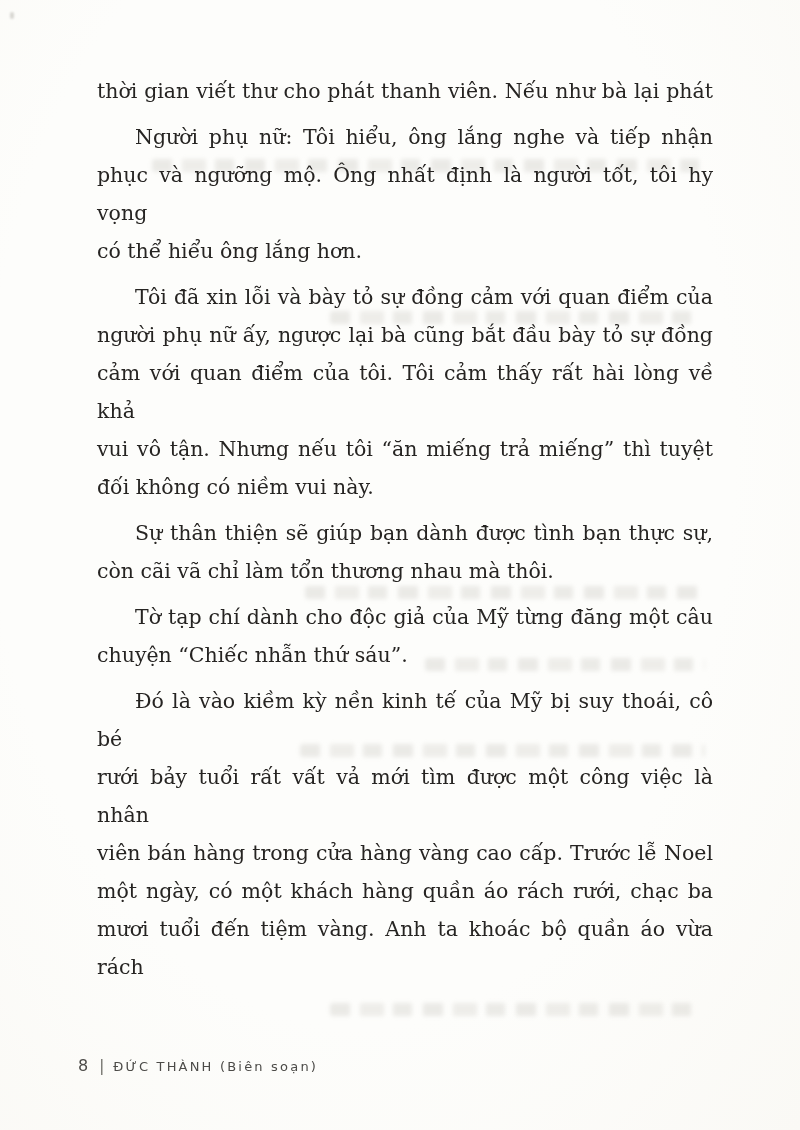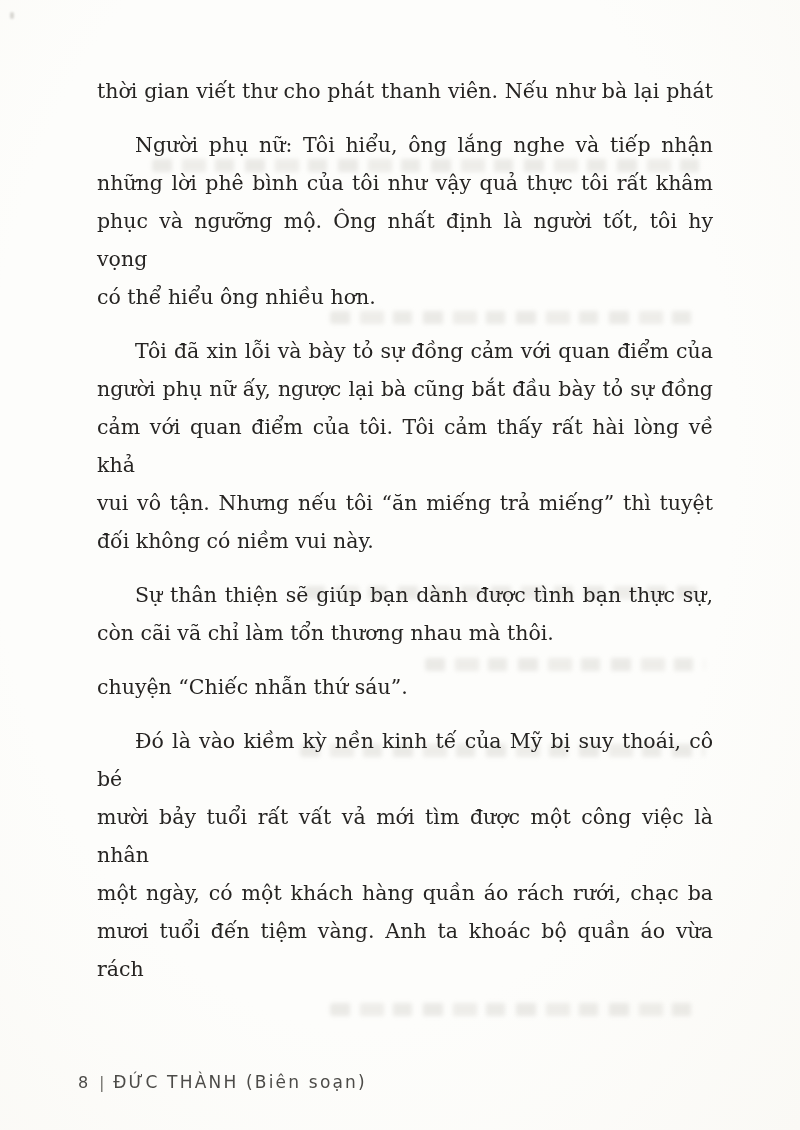--- a/index.html
+++ b/index.html
@@ -26,21 +26,21 @@
   .text-block {
     position: absolute;
     left: 97px;
     top: 72px;
     width: 616px;
     color: #262422;
     font-size: 20.5px;
     line-height: 38px;
   }
 
-  .para { margin-top: 16px; }
+  .para { margin-top: 8px; }
   .para:first-child { margin-top: 0; }
 
   .line {
     text-align: justify;
     text-align-last: justify;
     white-space: normal;
   }
   .line.first { text-indent: 38px; }
   .line.last  { text-align-last: left; }
 
@@ -57,24 +57,23 @@
   .footer .page-num {
     font-size: 16px;
     letter-spacing: 1px;
   }
   .footer .sep {
     font-size: 15px;
     color: #6a6964;
     padding: 0 9px 0 10px;
   }
   .footer .running-title {
-    font-size: 17px;
+    font-size: 13px;
     letter-spacing: 2.2px;
     white-space: nowrap;
-    margin-top: 16px;
   }
 
   
   .ghost {
     position: absolute;
     height: 13px;
     border-radius: 3px;
     filter: blur(2.3px);
     opacity: 0.33;
     background: repeating-linear-gradient(90deg,
@@ -110,41 +109,42 @@
   <div class="ghost" style="top:658px; left:425px; width:280px;"></div>
   <div class="ghost" style="top:744px; left:300px; width:405px;"></div>
   <div class="ghost" style="top:1003px; left:330px; width:372px;"></div>
 
   <main class="text-block" id="text-block">
       <div class="para">
         <div class="line">thời gian viết thư cho phát thanh viên. Nếu như bà lại phát</div>
       </div>
       <div class="para">
         <div class="line first">Người phụ nữ: Tôi hiểu, ông lắng nghe và tiếp nhận</div>
-        <div class="line">những lời phê bình của tôi như vậy quả thực tôi rất khâm</div>
         <div class="line">phục và ngưỡng mộ. Ông nhất định là người tốt, tôi hy vọng</div>
-        <div class="line last">có thể hiểu ông nhiều hơn.</div>
+        <div class="line last">có thể hiểu ông lắng hơn.</div>
       </div>
       <div class="para">
         <div class="line first">Tôi đã xin lỗi và bày tỏ sự đồng cảm với quan điểm của</div>
         <div class="line">người phụ nữ ấy, ngược lại bà cũng bắt đầu bày tỏ sự đồng</div>
         <div class="line">cảm với quan điểm của tôi. Tôi cảm thấy rất hài lòng về khả</div>
         <div class="line">vui vô tận. Nhưng nếu tôi “ăn miếng trả miếng” thì tuyệt</div>
         <div class="line last">đối không có niềm vui này.</div>
       </div>
       <div class="para">
         <div class="line first">Sự thân thiện sẽ giúp bạn dành được tình bạn thực sự,</div>
         <div class="line last">còn cãi vã chỉ làm tổn thương nhau mà thôi.</div>
       </div>
       <div class="para">
+        <div class="line first">Tờ tạp chí dành cho độc giả của Mỹ từng đăng một câu</div>
         <div class="line last">chuyện “Chiếc nhẫn thứ sáu”.</div>
       </div>
       <div class="para">
         <div class="line first">Đó là vào kiềm kỳ nền kinh tế của Mỹ bị suy thoái, cô bé</div>
-        <div class="line">mười bảy tuổi rất vất vả mới tìm được một công việc là nhân</div>
+        <div class="line">rưới bảy tuổi rất vất vả mới tìm được một công việc là nhân</div>
+        <div class="line">viên bán hàng trong cửa hàng vàng cao cấp. Trước lễ Noel</div>
         <div class="line">một ngày, có một khách hàng quần áo rách rưới, chạc ba</div>
         <div class="line">mươi tuổi đến tiệm vàng. Anh ta khoác bộ quần áo vừa rách</div>
       </div>
     </main>
 
   <footer class="footer">
     <span class="page-num">8</span>
     <span class="sep">|</span>
     <span class="running-title">ĐỨC THÀNH (Biên soạn)</span>
   </footer>

